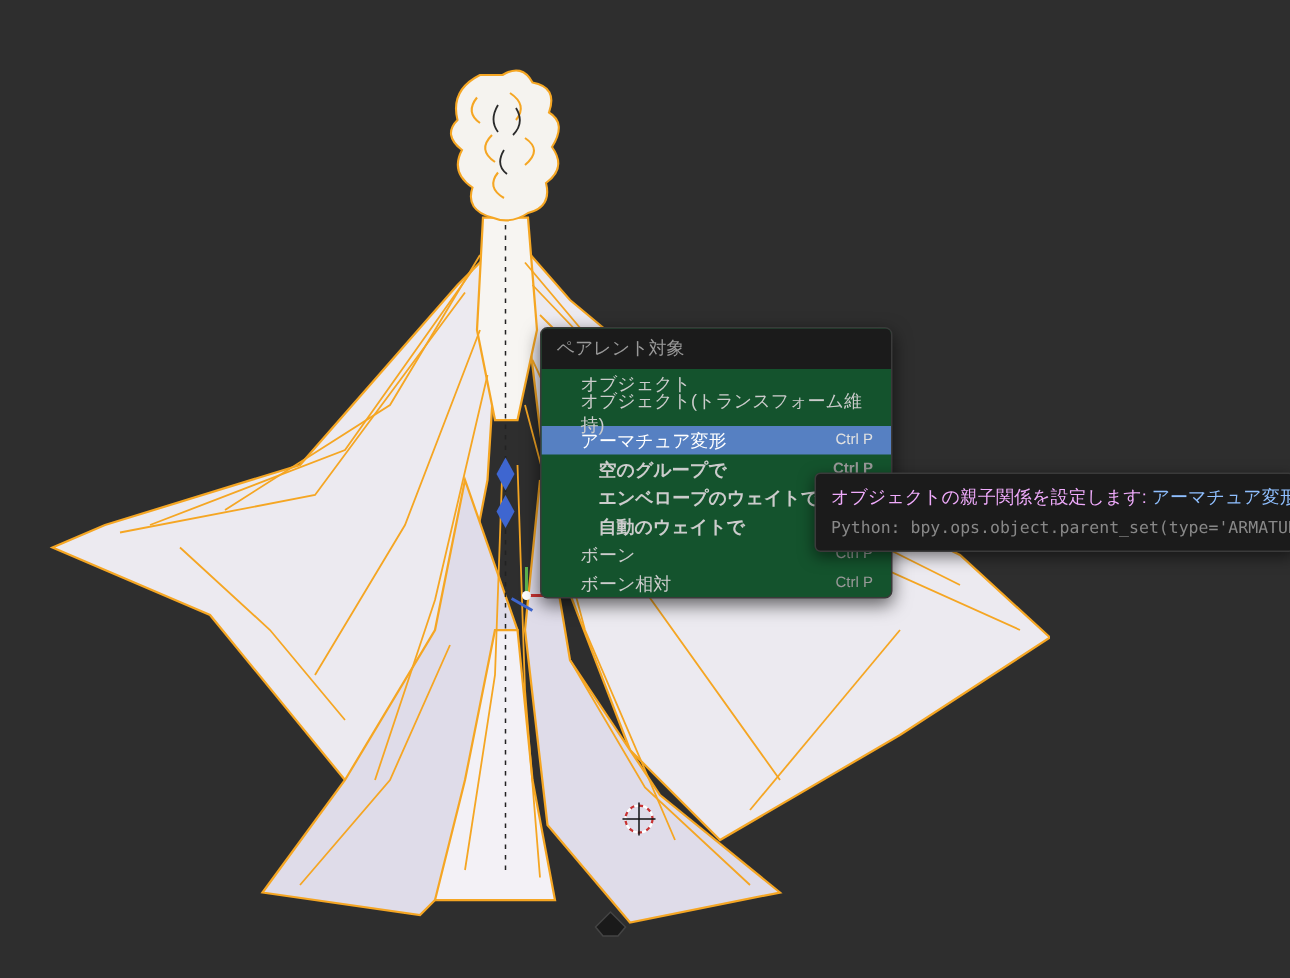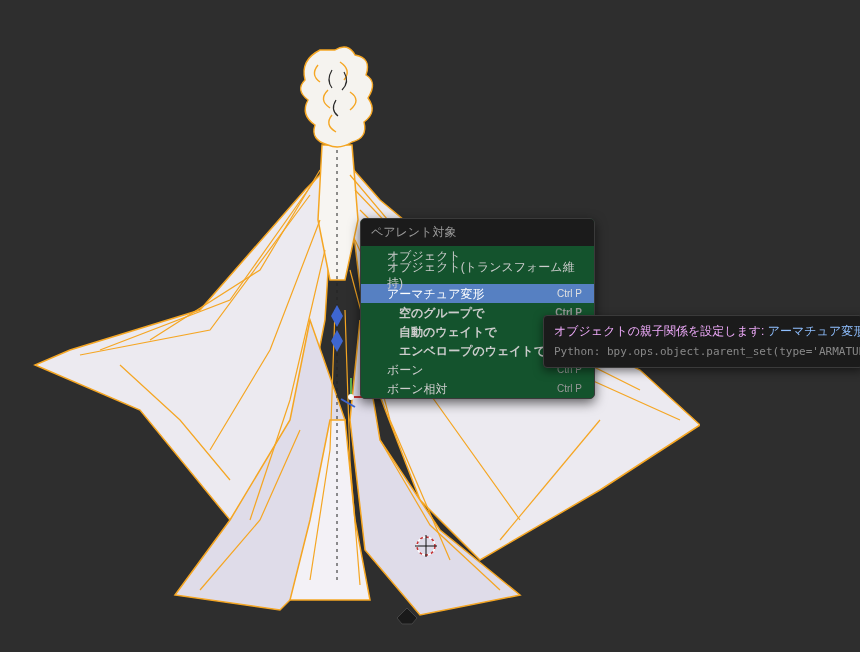--- a/index.html
+++ b/index.html
@@ -205,25 +205,25 @@
     </div>
     <div class="menu-item highlighted">
       <span>アーマチュア変形</span>
       <span class="shortcut">Ctrl P</span>
     </div>
     <div class="menu-item level2">
       <span>空のグループで</span>
       <span class="shortcut">Ctrl P</span>
     </div>
     <div class="menu-item level2">
+      <span>エンベロープのウェイトで</span>
+      <span class="shortcut">Ctrl P</span>
+    </div>
+    <div class="menu-item level2">
       <span>自動のウェイトで</span>
-      <span class="shortcut">Ctrl P</span>
-    </div>
-    <div class="menu-item level2">
-      <span>エンベロープのウェイトで</span>
       <span class="shortcut">Ctrl P</span>
     </div>
     <div class="menu-item">
       <span>ボーン</span>
       <span class="shortcut">Ctrl P</span>
     </div>
     <div class="menu-item">
       <span>ボーン相対</span>
       <span class="shortcut">Ctrl P</span>
     </div>

